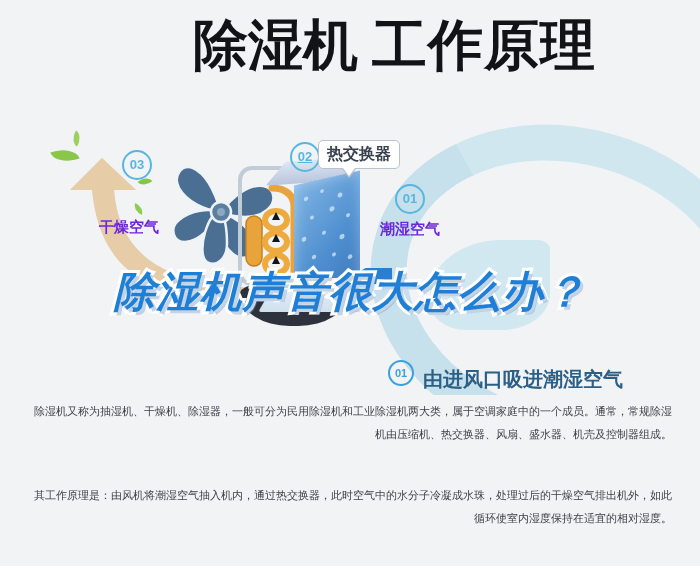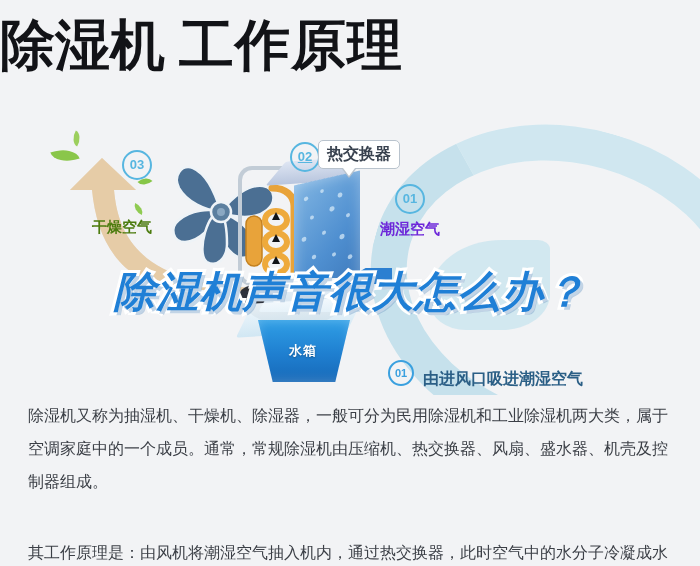--- a/index.html
+++ b/index.html
@@ -17,21 +17,21 @@
     overflow: hidden;
     background: #f2f3f5;
   }
 
   
   .title-wrap {
     position: absolute;
     left: 0;
     top: 18px;
     width: 596px;
-    text-align: left;
+    text-align: right;
     line-height: 1;
     font-family: Liberation Serif, serif;
   }
   .title-text {
     display: inline-block;
     font-size: 55px;
     font-weight: bold;
     color: #121317;
     letter-spacing: 1px;
     white-space: nowrap;
@@ -239,21 +239,21 @@
     background: transparent;
   }
   .dlabel {
     position: absolute;
     color: #4a5d7a;
     font-size: 15px;
     font-weight: bold;
     white-space: nowrap;
   }
   .badge-03 { left: 122px; top: 30px; }
-  .label-dry { left: 92px; top: 98px; color:#4d7c0f; }
+  .label-dry { left: 99px; top: 98px; color:#6d28d9; }
   .badge-02 { left: 290px; top: 22px; text-decoration: underline; }
   .badge-01 { left: 395px; top: 64px; }
   .label-wet { left: 380px; top: 100px; color:#6d28d9; }
 
   
   .bubble {
     position: absolute;
     left: 318px;
     top: 20px;
     background: #ffffff;
@@ -318,21 +318,21 @@
     line-height: 22px;
     text-align: center;
     border: 2px solid #3aa0df;
     border-radius: 50%;
     color: #3aa0df;
     font-size: 11px;
     font-weight: bold;
     margin-right: 9px;
   }
   .step-text {
-    font-size: 16px;
+    font-size: 20px;
     color: #2b5f86;
     font-weight: bold;
     white-space: nowrap;
     margin-top: 12px;
   }
 
   
   .overlay {
     position: absolute;
     left: 0;
@@ -359,24 +359,24 @@
   .body-copy {
     position: absolute;
     left: 0;
     top: 400px;
     width: 700px;
     padding: 0 28px;
     box-sizing: border-box;
   }
   .para {
     color: #3b3f46;
-    font-size: 16px;
+    font-size: 11px;
     line-height: 2.05;
     margin: 0 0 14px 0;
-    text-align: left;
+    text-align: right;
   }
   .para:last-child { margin-bottom: 0; margin-top: 39px; }
 </style>
 </head>
 <body>
 
 <div id="page">
 
   <div class="title-wrap">
     <span class="title-text"><span class="t-a">除湿机</span><span class="t-b">工作原理</span></span>
@@ -454,25 +454,20 @@
               <circle cx="54" cy="80" r="2.3"></circle>
             <circle cx="10" cy="92" r="2"></circle>
               <circle cx="30" cy="94" r="2.5"></circle>
               <circle cx="48" cy="98" r="2"></circle>
           </g>
         </svg>
       </div>
       <div class="base-plate"></div>
     </div>
 
-    <div class="tank">
-      <div class="tank-lid"></div>
-      <div class="tank-body"></div>
-      <div class="tank-label">水箱</div>
-    </div>
 
     <div class="intake-arrow"></div>
 
     <span class="badge badge-03">03</span>
     <span class="dlabel label-dry">干燥空气</span>
 
     <span class="badge badge-02">02</span>
     <div class="bubble">热交换器</div>
 
     <span class="badge badge-01">01</span>

